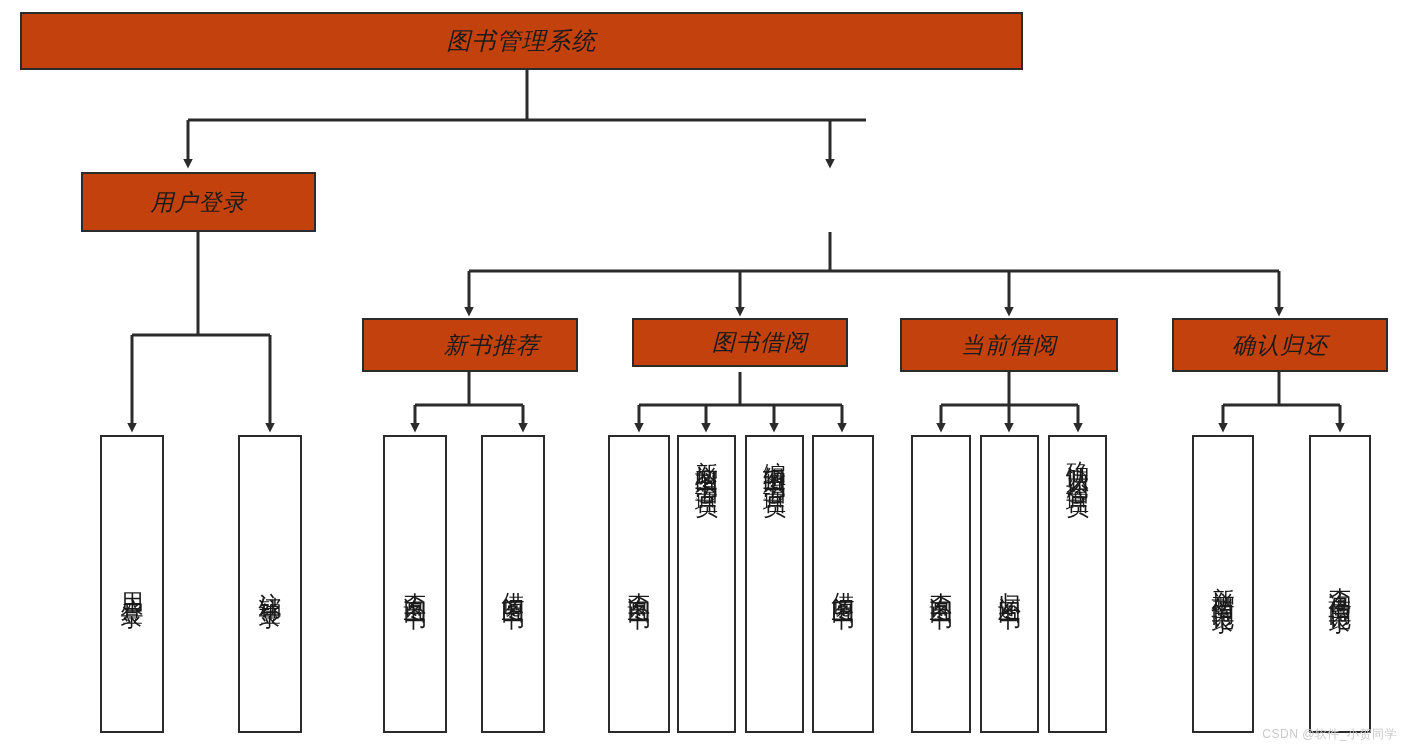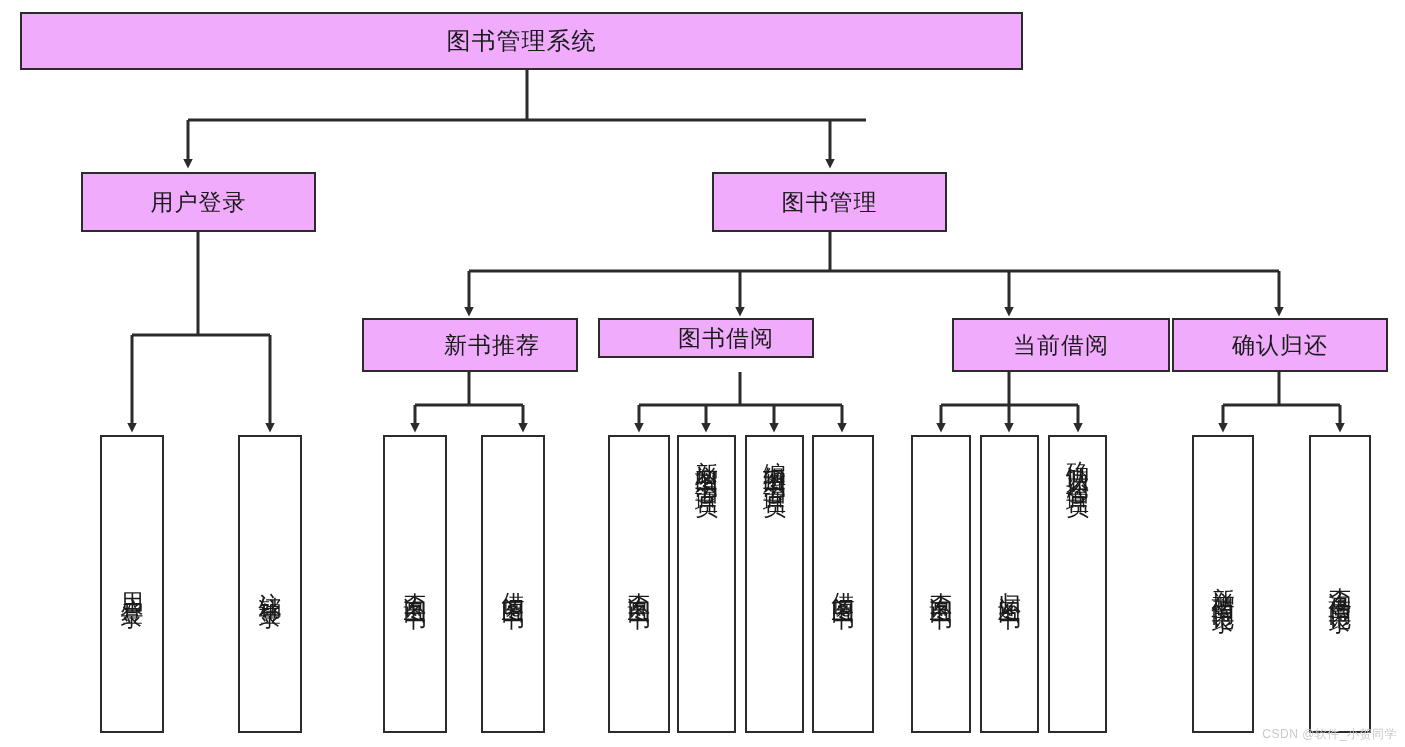--- a/index.html
+++ b/index.html
@@ -1,22 +1,22 @@
 <!DOCTYPE html>
 <html><head>
 <meta charset="utf-8">
 <style>
   html,body{margin:0;padding:0;background:#ffffff;}
   body{font-family:"Liberation Sans","DejaVu Sans",sans-serif;}
   #canvas{position:relative;width:1405px;height:747px;background:#ffffff;overflow:hidden;}
   svg.wires{position:absolute;left:0;top:0;width:1405px;height:747px;pointer-events:none;}
 
-  .node{position:absolute;box-sizing:border-box;background:#f0abfc;
+  .node{position:absolute;box-sizing:border-box;background:#c2410c;
         border:2.5px solid #2b2b2b;display:flex;align-items:center;justify-content:center;
-        color:#1a1a1a;}
+        color:#1a1a1a;font-style:italic;}
   .node.h{font-size:23px;letter-spacing:1px;}
   .node.root{font-size:24px;letter-spacing:1px;}
   .leaf{position:absolute;box-sizing:border-box;background:#ffffff;
         border:2.5px solid #2b2b2b;color:#1a1a1a;font-size:23px;
         display:flex;justify-content:center;}
   .leaf .vtext{writing-mode:vertical-rl;text-orientation:upright;
         letter-spacing:5px;line-height:1;padding-top:6px;}
   .leaf.mid{align-items:center;}
   .leaf.mid .vtext{padding-top:0;}
   .leaf.top{align-items:flex-start;}
@@ -79,31 +79,28 @@
     </g>
   </svg>
 
   <div class="node root" style="left:20px;top:12px;width:1003px;height:58px;">
     <span>图书管理系统</span>
   </div>
 
   <div class="node h" style="left:81px;top:172px;width:235px;height:60px;">
     <span>用户登录</span>
   </div>
-  <div class="node h" style="left:712px;top:172px;width:235px;height:60px;">
-    <span>图书管理</span>
-  </div>
 
   <div class="node h" style="left:362px;top:318px;width:216px;height:54px;padding-left:44px;">
     <span>新书推荐</span>
   </div>
-  <div class="node h" style="left:598px;top:318px;width:216px;height:40px;padding-left:40px;">
+  <div class="node h" style="left:632px;top:318px;width:216px;height:49px;padding-left:40px;">
     <span>图书借阅</span>
   </div>
-  <div class="node h" style="left:952px;top:318px;width:218px;height:54px;text-align:center;">
+  <div class="node h" style="left:900px;top:318px;width:218px;height:54px;text-align:center;">
     <span>当前借阅</span>
   </div>
   <div class="node h" style="left:1172px;top:318px;width:216px;height:54px;">
     <span>确认归还</span>
   </div>
 
   <div class="leaf mid" style="left:100px;top:435px;width:64px;height:298px;">
     <span class="vtext">用户登录</span>
   </div>
   <div class="leaf mid" style="left:238px;top:435px;width:64px;height:298px;">

